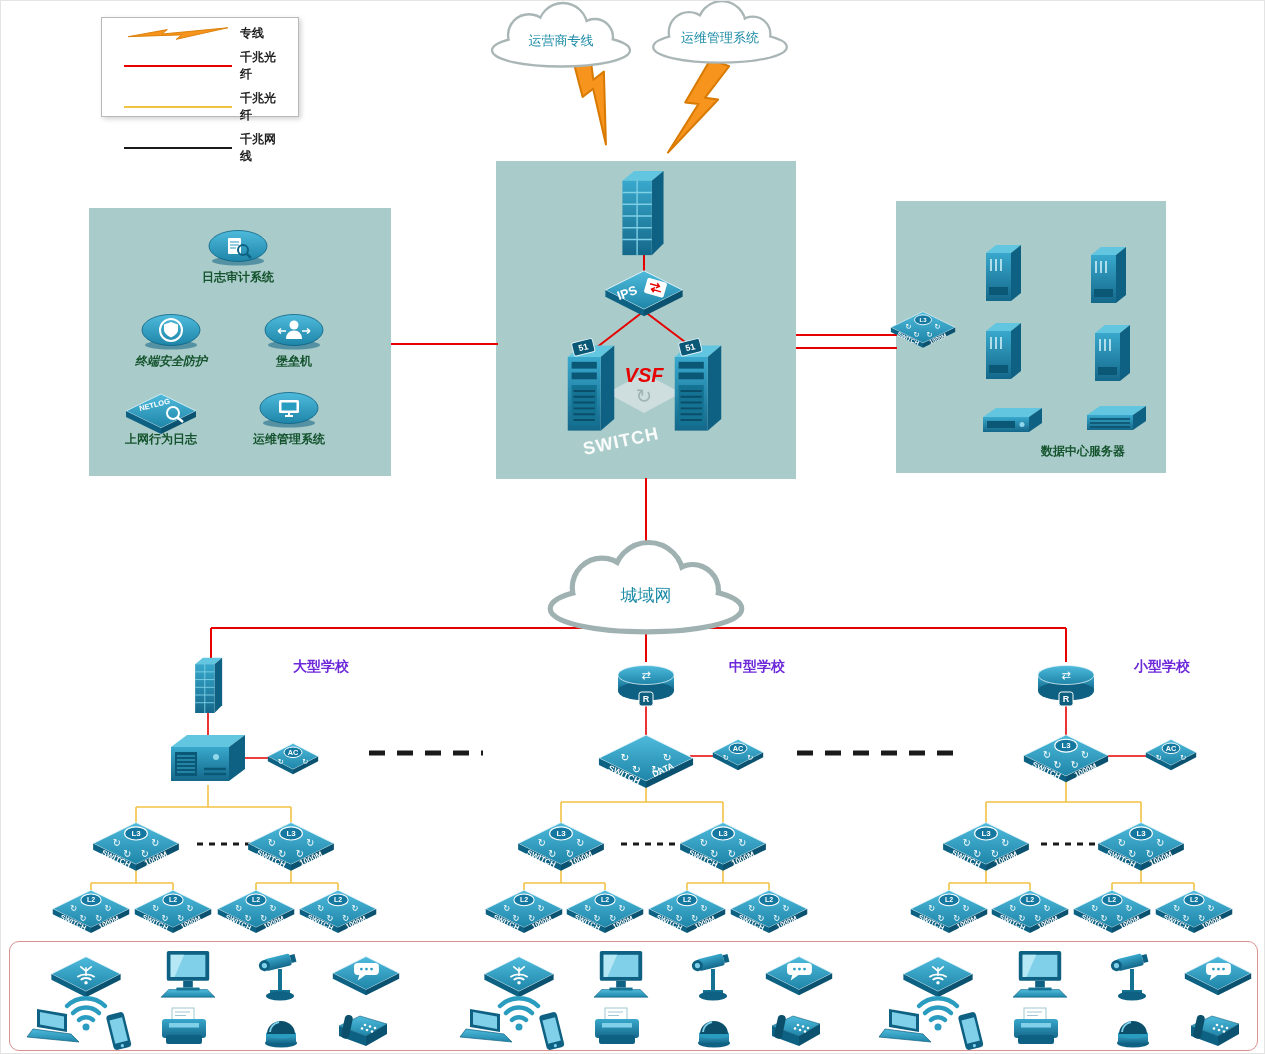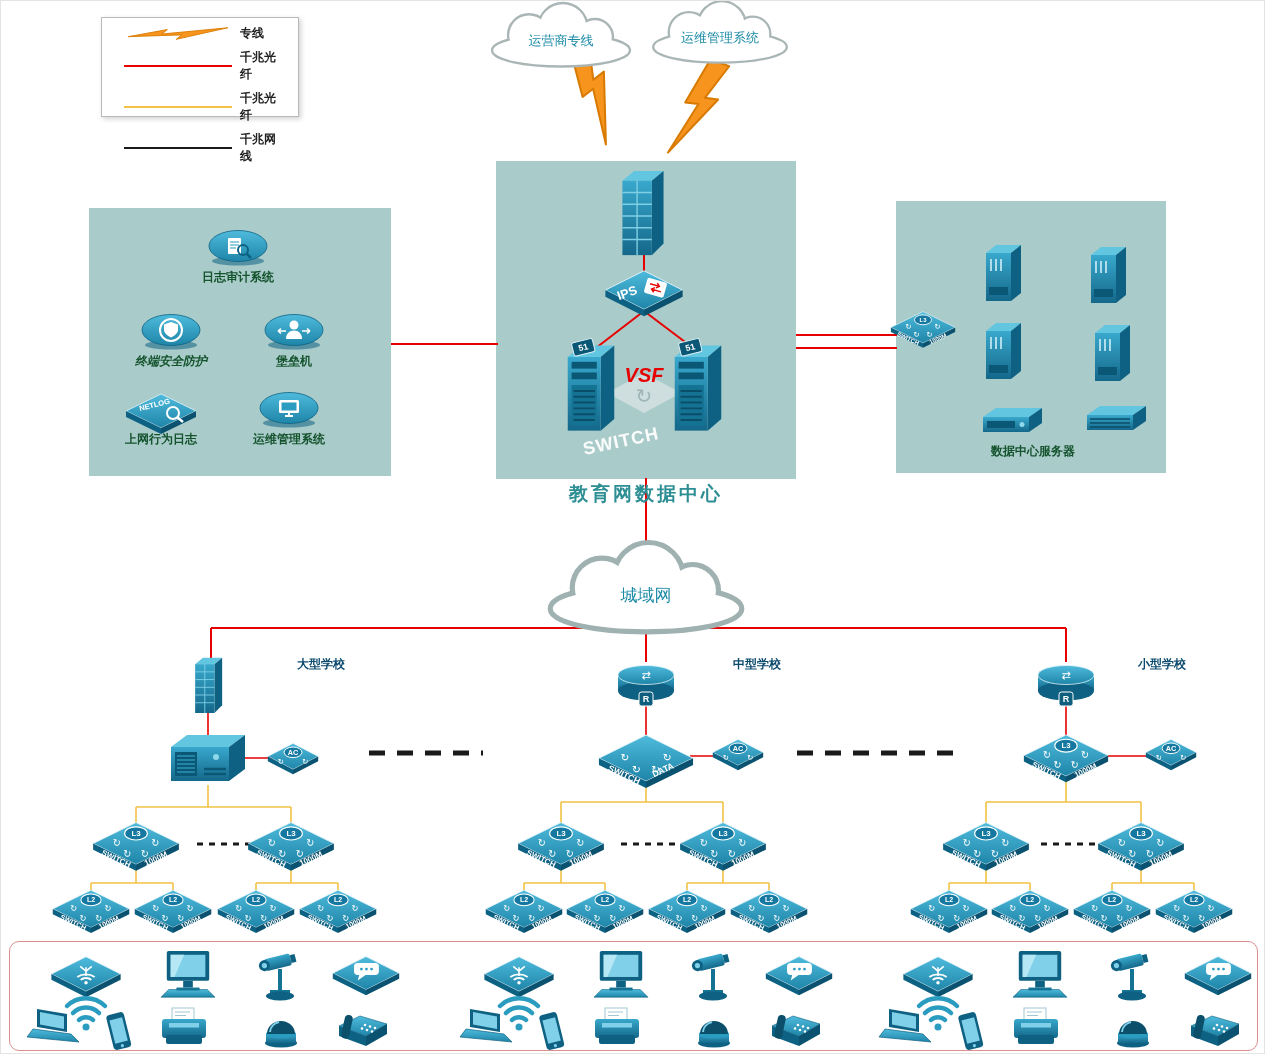--- a/index.html
+++ b/index.html
@@ -4,21 +4,21 @@
 <style>
 *{margin:0;padding:0;box-sizing:border-box}
 body{background:#fff;font-family:"Liberation Sans","DejaVu Sans",sans-serif}
 #canvas{position:relative;width:1265px;height:1054px;background:#fff;overflow:hidden;border:1px solid #e4e4e4}
 .zone{position:absolute;background:#a9cbc9;z-index:0}
 #wires{position:absolute;left:0;top:0;z-index:1}
 .node{position:absolute;z-index:2}
 .node svg{width:100%;height:100%;display:block;overflow:visible}
 .lbl{position:absolute;z-index:3;text-align:center;font-weight:bold;line-height:1.15}
 .red{color:#14532d;font-size:12px}
-.school-lbl{font-size:12px;color:#0c4a6e}
+.school-lbl{font-size:14px;color:#6d28d9}
 .title{font-size:19px;color:#2d8e93;letter-spacing:3px}
 .vsf{font-size:20px;font-style:italic;color:#e60000}
 .circ{font-size:20px;color:#9fb4b4;font-weight:normal}
 .watermark{font-size:18px;color:#fff;transform:rotate(-12deg);letter-spacing:1px;opacity:.95}
 .cloud-label{position:absolute;left:0;right:0;top:4px;bottom:0;display:flex;align-items:center;justify-content:center;color:#1b8aa6;font-weight:normal}
 .legend{position:absolute;left:100px;top:16px;width:198px;height:100px;background:#fff;border:1px solid #b9b9b9;box-shadow:2px 2px 5px rgba(0,0,0,.18);z-index:4;padding:7px 22px;display:flex;flex-direction:column;justify-content:flex-start}
 .legend-row{display:flex;align-items:center;gap:8px}
 .legend-sym{width:108px;height:16px;flex:0 0 108px}
 .legend-line{width:108px;height:2px;flex:0 0 108px;display:inline-block}
 .legend-label{font-size:12px;color:#222;font-weight:bold}
@@ -1019,22 +1019,21 @@
             <circle cx="36" cy="17.5" r="1.3"></circle>
             <circle cx="41" cy="19" r="1.3"></circle>
             <circle cx="28" cy="19.5" r="1.3"></circle>
             <circle cx="33" cy="21" r="1.3"></circle>
             <circle cx="38" cy="22.5" r="1.3"></circle>
           </g>
         </svg>
       </div>
     </div>
 
-  <div class="lbl title" style="left:495px;top:482px;width:300px">教育网数据中心</div>
   <div class="lbl vsf" style="left:613px;top:363px;width:60px">VSF</div>
   <div class="lbl circ" style="left:629px;top:384px;width:28px">↻</div>
   <div class="lbl watermark" style="left:560px;top:430px;width:120px">SWITCH</div>
-  <div class="lbl red" style="left:962px;top:444px;width:140px">数据中心服务器</div>
+  <div class="lbl red" style="left:1012px;top:444px;width:140px">数据中心服务器</div>
   <div class="lbl school-lbl" style="left:270px;top:657px;width:100px">大型学校</div>
   <div class="lbl school-lbl" style="left:706px;top:657px;width:100px">中型学校</div>
   <div class="lbl school-lbl" style="left:1111px;top:657px;width:100px">小型学校</div>
 
 </div>
 
 </body></html>

